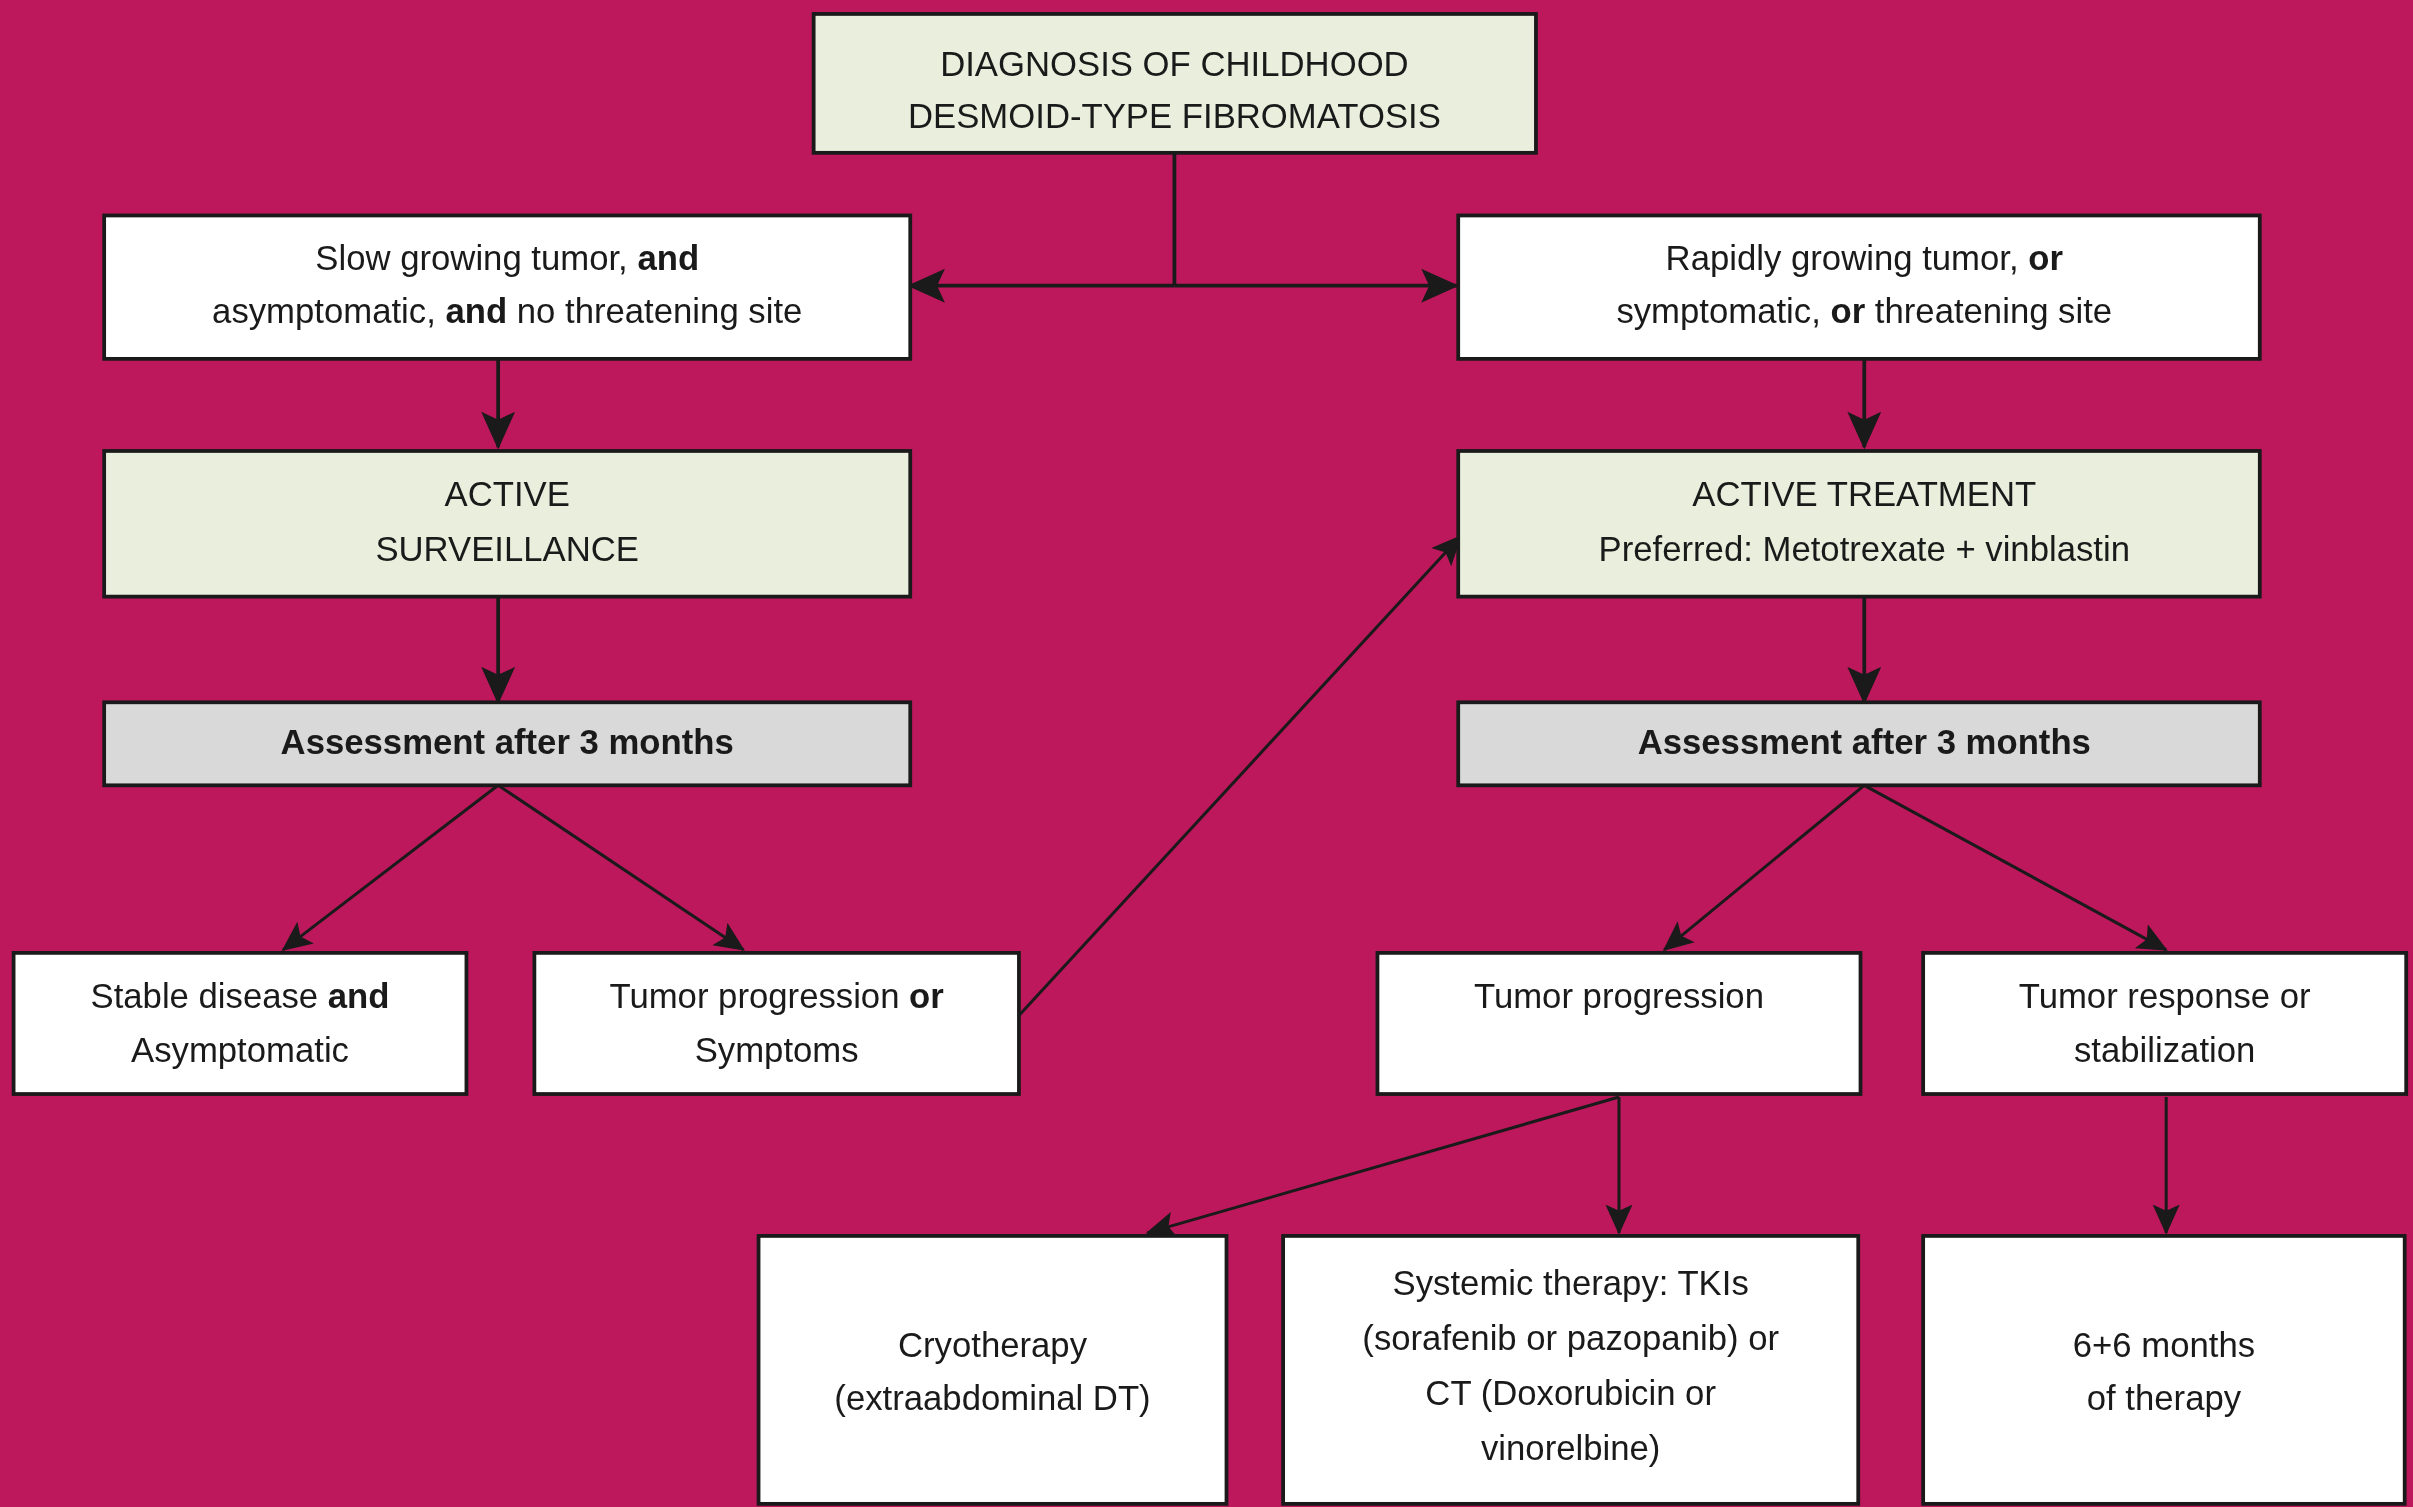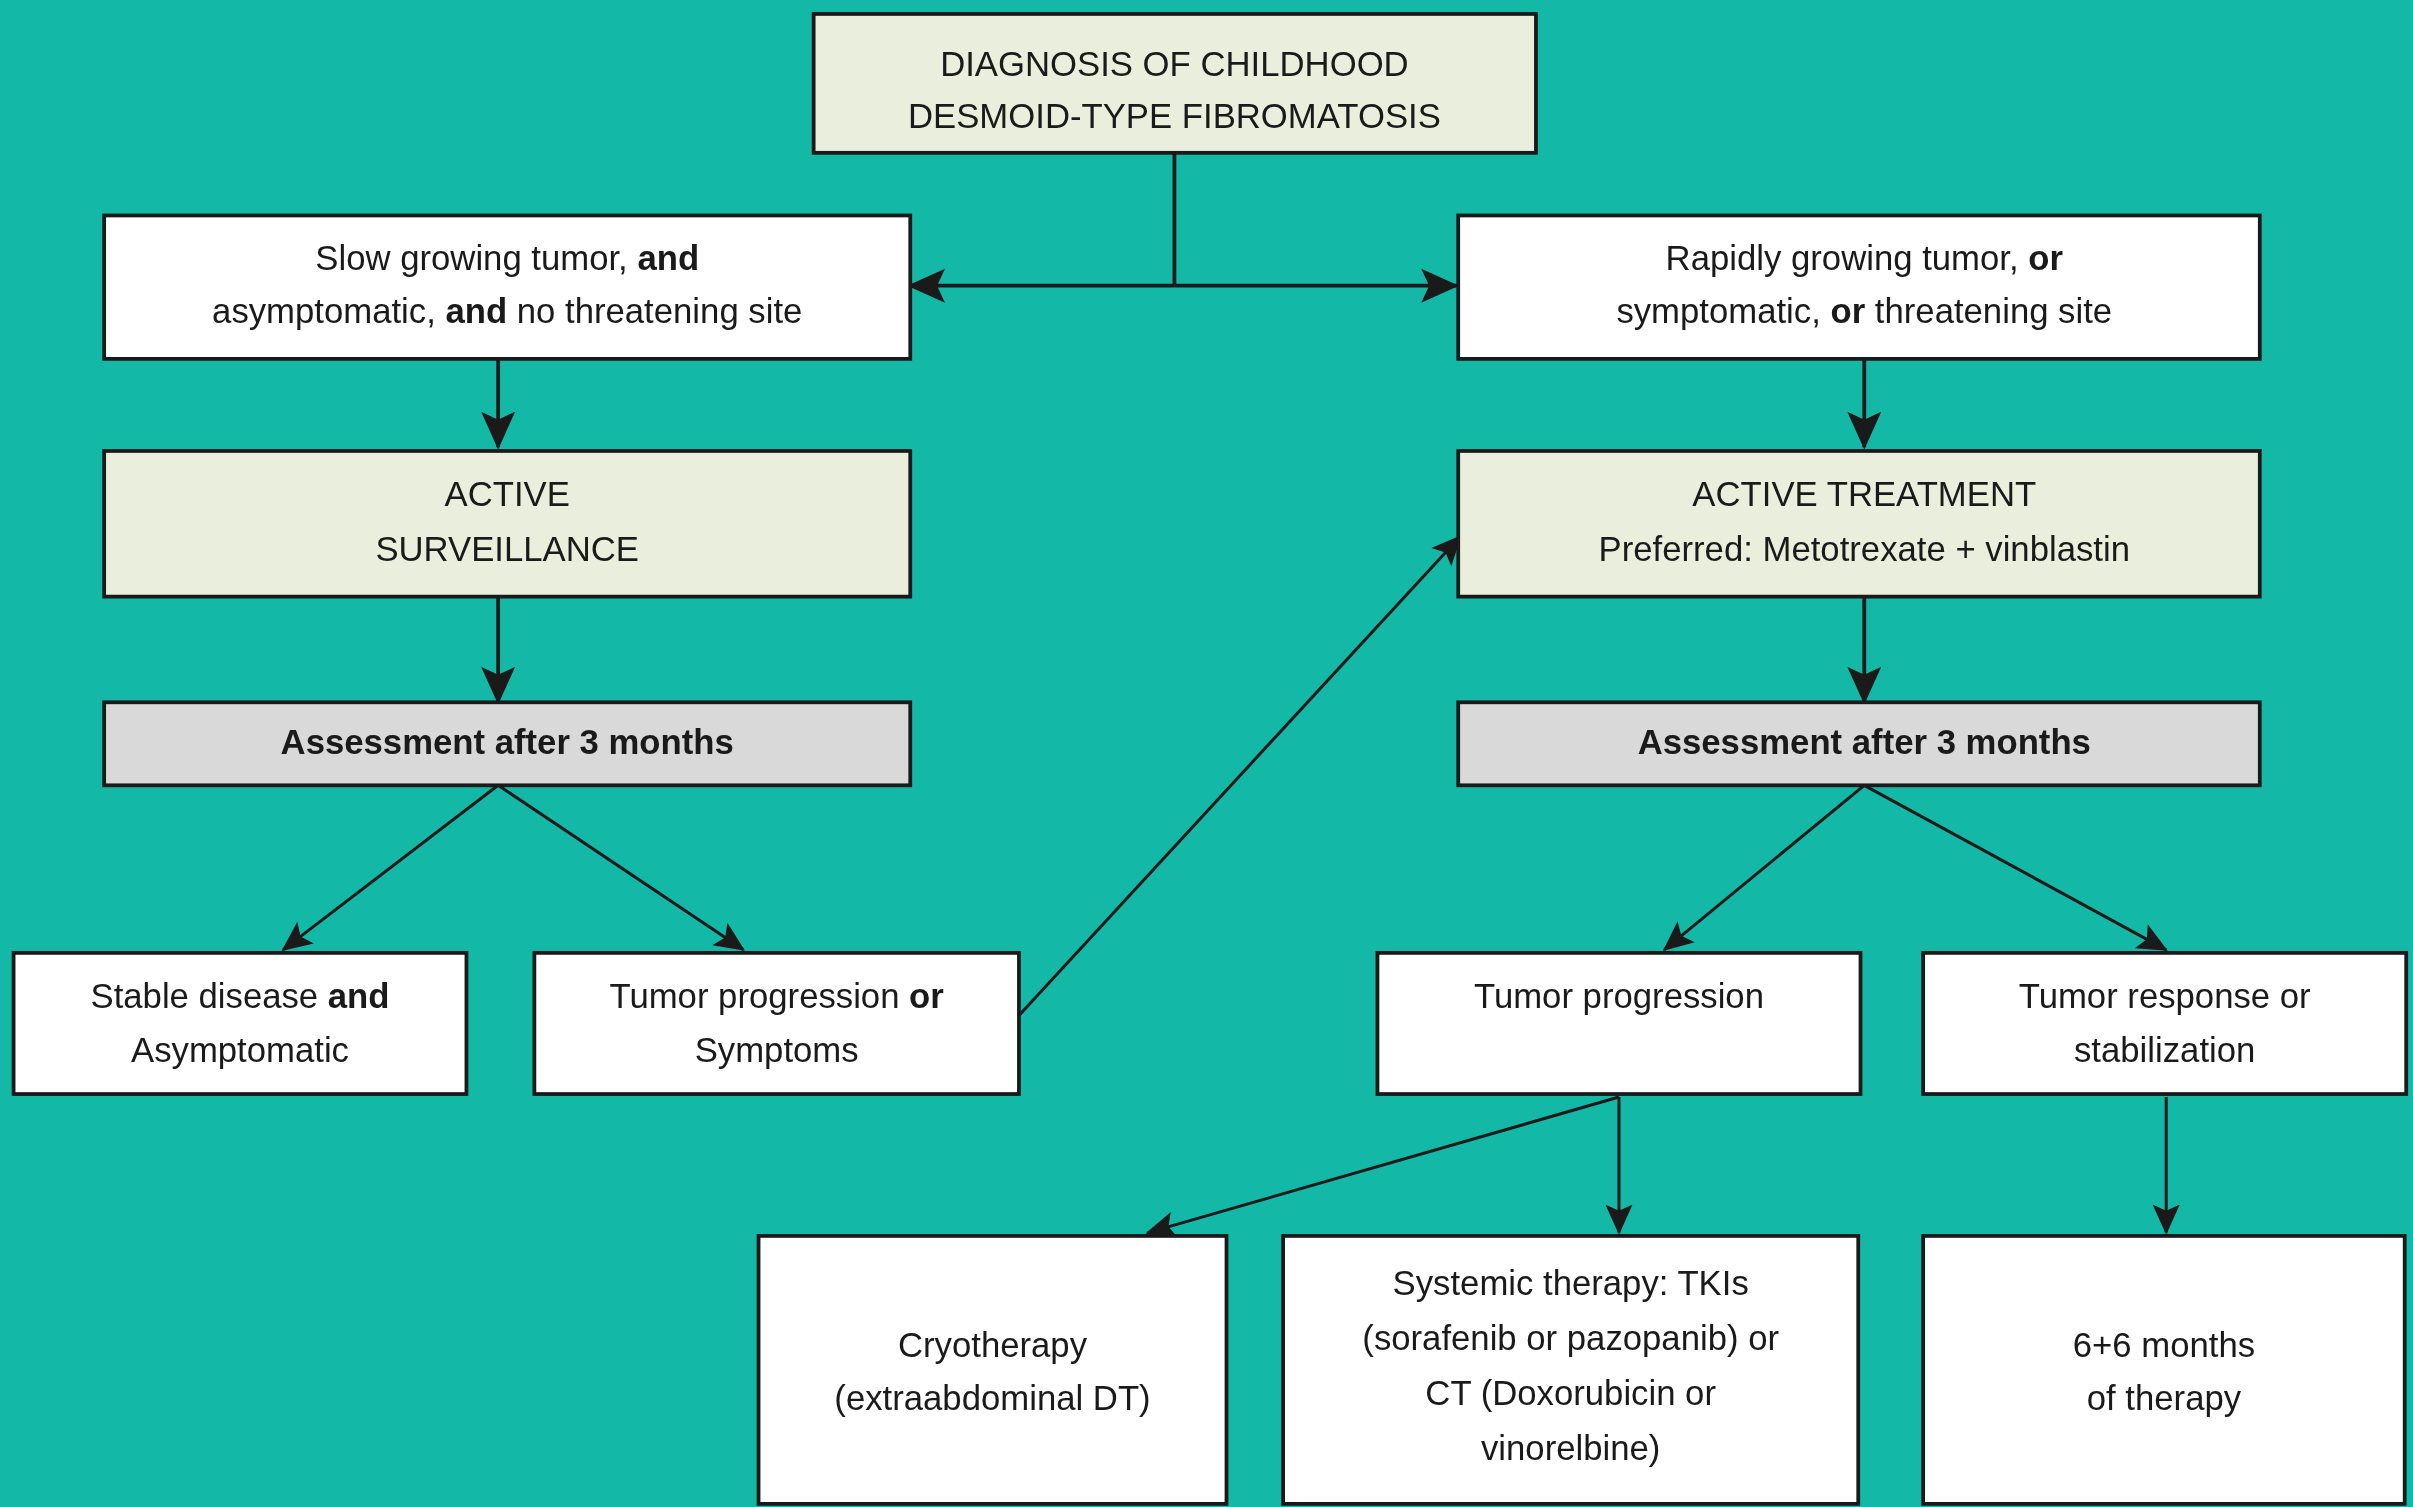--- a/index.html
+++ b/index.html
@@ -10,21 +10,21 @@
   body {
     width: 2413px;
     height: 1508px;
     font-family: "Liberation Sans", sans-serif;
     overflow: hidden;
   }
   #flowchart-root {
     position: relative;
     width: 2413px;
     height: 1508px;
-    background: #14b8a6;
+    background: #be185d;
   }
   svg.chart-svg {
     position: absolute;
     top: 0;
     left: 0;
     width: 2413px;
     height: 1508px;
     display: block;
   }
   .node-text {

